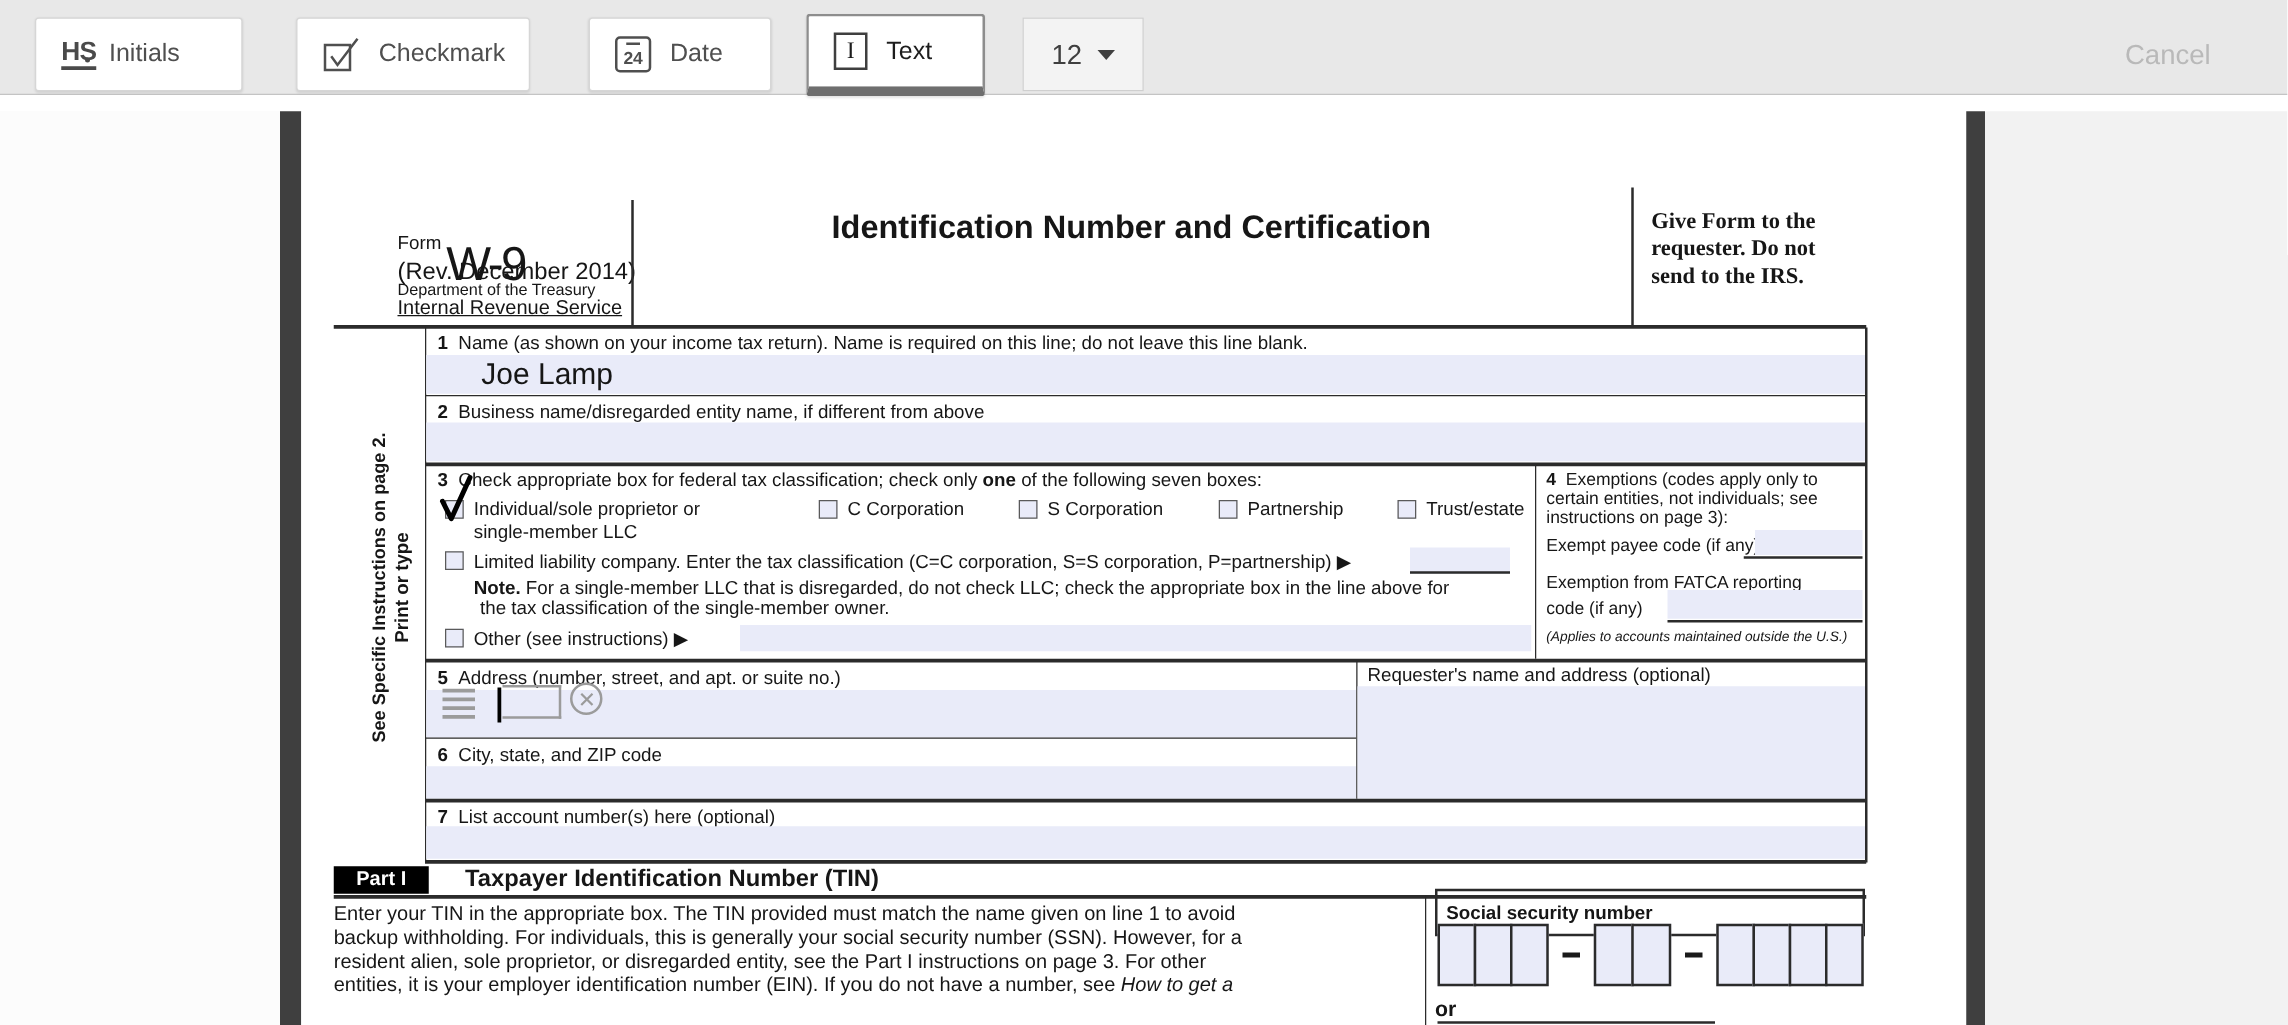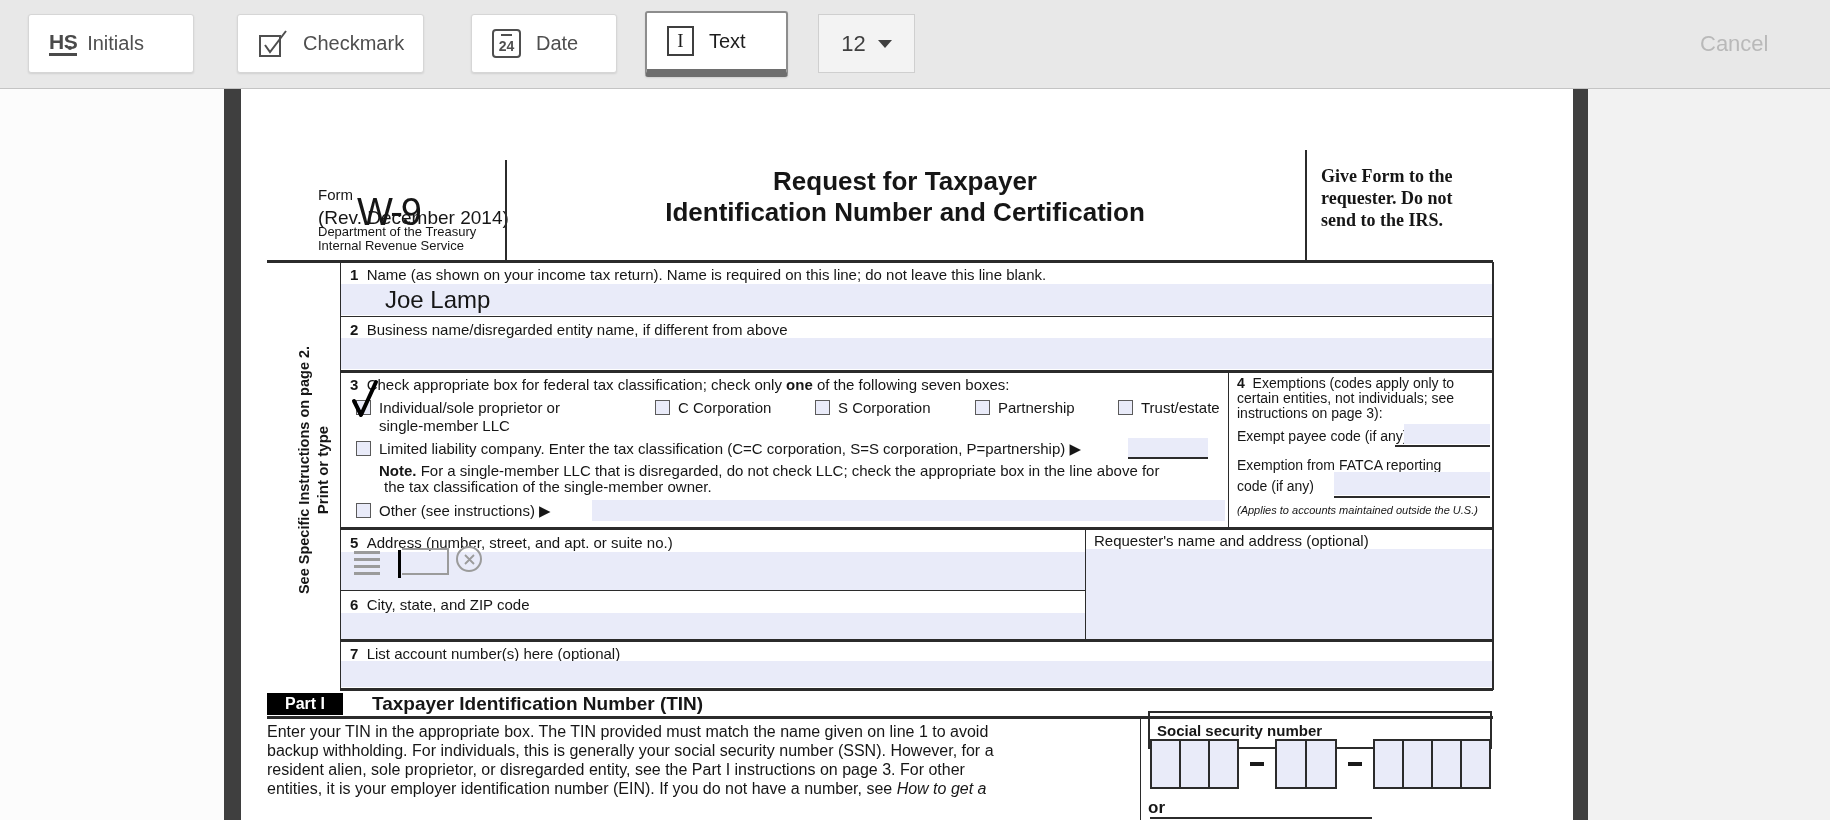--- a/index.html
+++ b/index.html
@@ -2,21 +2,21 @@
 <html><head>
 <meta charset="utf-8">
 <style>
   html,body{margin:0;padding:0;background:#fff;}
   #app{position:relative;width:1830px;height:820px;overflow:hidden;
        font-family:"Liberation Sans",sans-serif;-webkit-font-smoothing:antialiased;}
   .abs{position:absolute;}
   .nw{white-space:nowrap;}
 
   
-  #toolbar{left:0;top:0;width:1830px;height:89px;background:#e8e8e8;border-bottom:1px solid #c4c4c4;box-sizing:border-box;}
+  #toolbar{left:0;top:0;width:1830px;height:76px;background:#e8e8e8;border-bottom:1px solid #c4c4c4;box-sizing:border-box;}
   .tbtn{display:flex;align-items:center;gap:15px;background:#fff;border:1px solid #d6d6d6;border-radius:3px;
         box-shadow:0 1px 2px rgba(0,0,0,.10);color:#4f4f4f;font-size:20px;padding:0 20px;height:59px;box-sizing:border-box;cursor:pointer;}
   .tbtn.active{border:2px solid #8d8d8d;border-bottom:8px solid #6e6e6e;height:66px;}
   .hs-ic{font-weight:bold;font-size:21px;color:#4a4a4a;letter-spacing:-.5px;border-bottom:3px solid #4a4a4a;padding-bottom:1px;line-height:1;}
   .hs-dot{width:4px;height:4px;background:#4a4a4a;border-radius:50%;align-self:flex-end;margin:0 0 6px -9px;}
   .sizesel{display:flex;align-items:center;justify-content:center;gap:12px;background:#f3f3f3;border:1px solid #cfcfcf;
            color:#3f3f3f;font-size:22px;height:59px;box-sizing:border-box;cursor:pointer;}
   .caret-dn{width:0;height:0;border-left:7px solid transparent;border-right:7px solid transparent;border-top:8px solid #3f3f3f;}
   #cancel{color:#b9b9b9;font-size:22px;cursor:pointer;text-align:center;}
 
@@ -86,25 +86,24 @@
   <div id="doc-left" class="abs" style="left:0;top:89px;width:224px;height:731px;"></div>
   <div class="page-bar abs" style="left:224px;top:89px;width:17px;height:731px;"></div>
   <div id="page" class="abs" style="left:241px;top:89px;width:1332px;height:731px;"></div>
   <div class="page-bar abs" style="left:1573px;top:89px;width:15px;height:731px;"></div>
   <div id="doc-right" class="abs" style="left:1588px;top:89px;width:242px;height:731px;"></div>
 
   <div class="abs ftxt nw" style="left:318px;top:186px;font-size:15px;">Form</div>
   <div class="abs ftxt nw" style="left:357px;top:156px;font-size:38px;font-weight:400;letter-spacing:-2px;margin-top:35px;">W-9</div>
   <div class="abs ftxt nw" style="left:318px;top:207px;font-size:19px;">(Rev. December 2014)</div>
   <div class="abs ftxt nw" style="left:318px;top:224px;font-size:13px;">Department of the Treasury</div>
-  <div class="abs ftxt nw" style="left:318px;top:238px;font-size:13px;">Internal Revenue Service</div>
+  <div class="abs ftxt nw" style="left:318px;top:238px;font-size:16px;text-decoration:underline;">Internal Revenue Service</div>
 
   <div class="abs bline" style="left:505px;top:160px;width:1.5px;height:100px;"></div>
   <div class="abs ftxt" style="left:505px;top:166px;width:800px;text-align:center;font-size:26px;font-weight:bold;">
-    <div>Request for Taxpayer</div>
     <div>Identification Number and Certification</div>
   </div>
   <div class="abs bline" style="left:1305px;top:150px;width:2px;height:110px;"></div>
   <div class="abs ftxt" style="left:1321px;top:165px;font-size:18px;font-weight:bold;line-height:22px;font-family:Liberation Serif, serif;">
     <div class="nw">Give Form to the</div>
     <div class="nw">requester. Do not</div>
     <div class="nw">send to the IRS.</div>
   </div>
   <div class="abs bline" style="left:267px;top:260px;width:1226px;height:3px;"></div>
 

